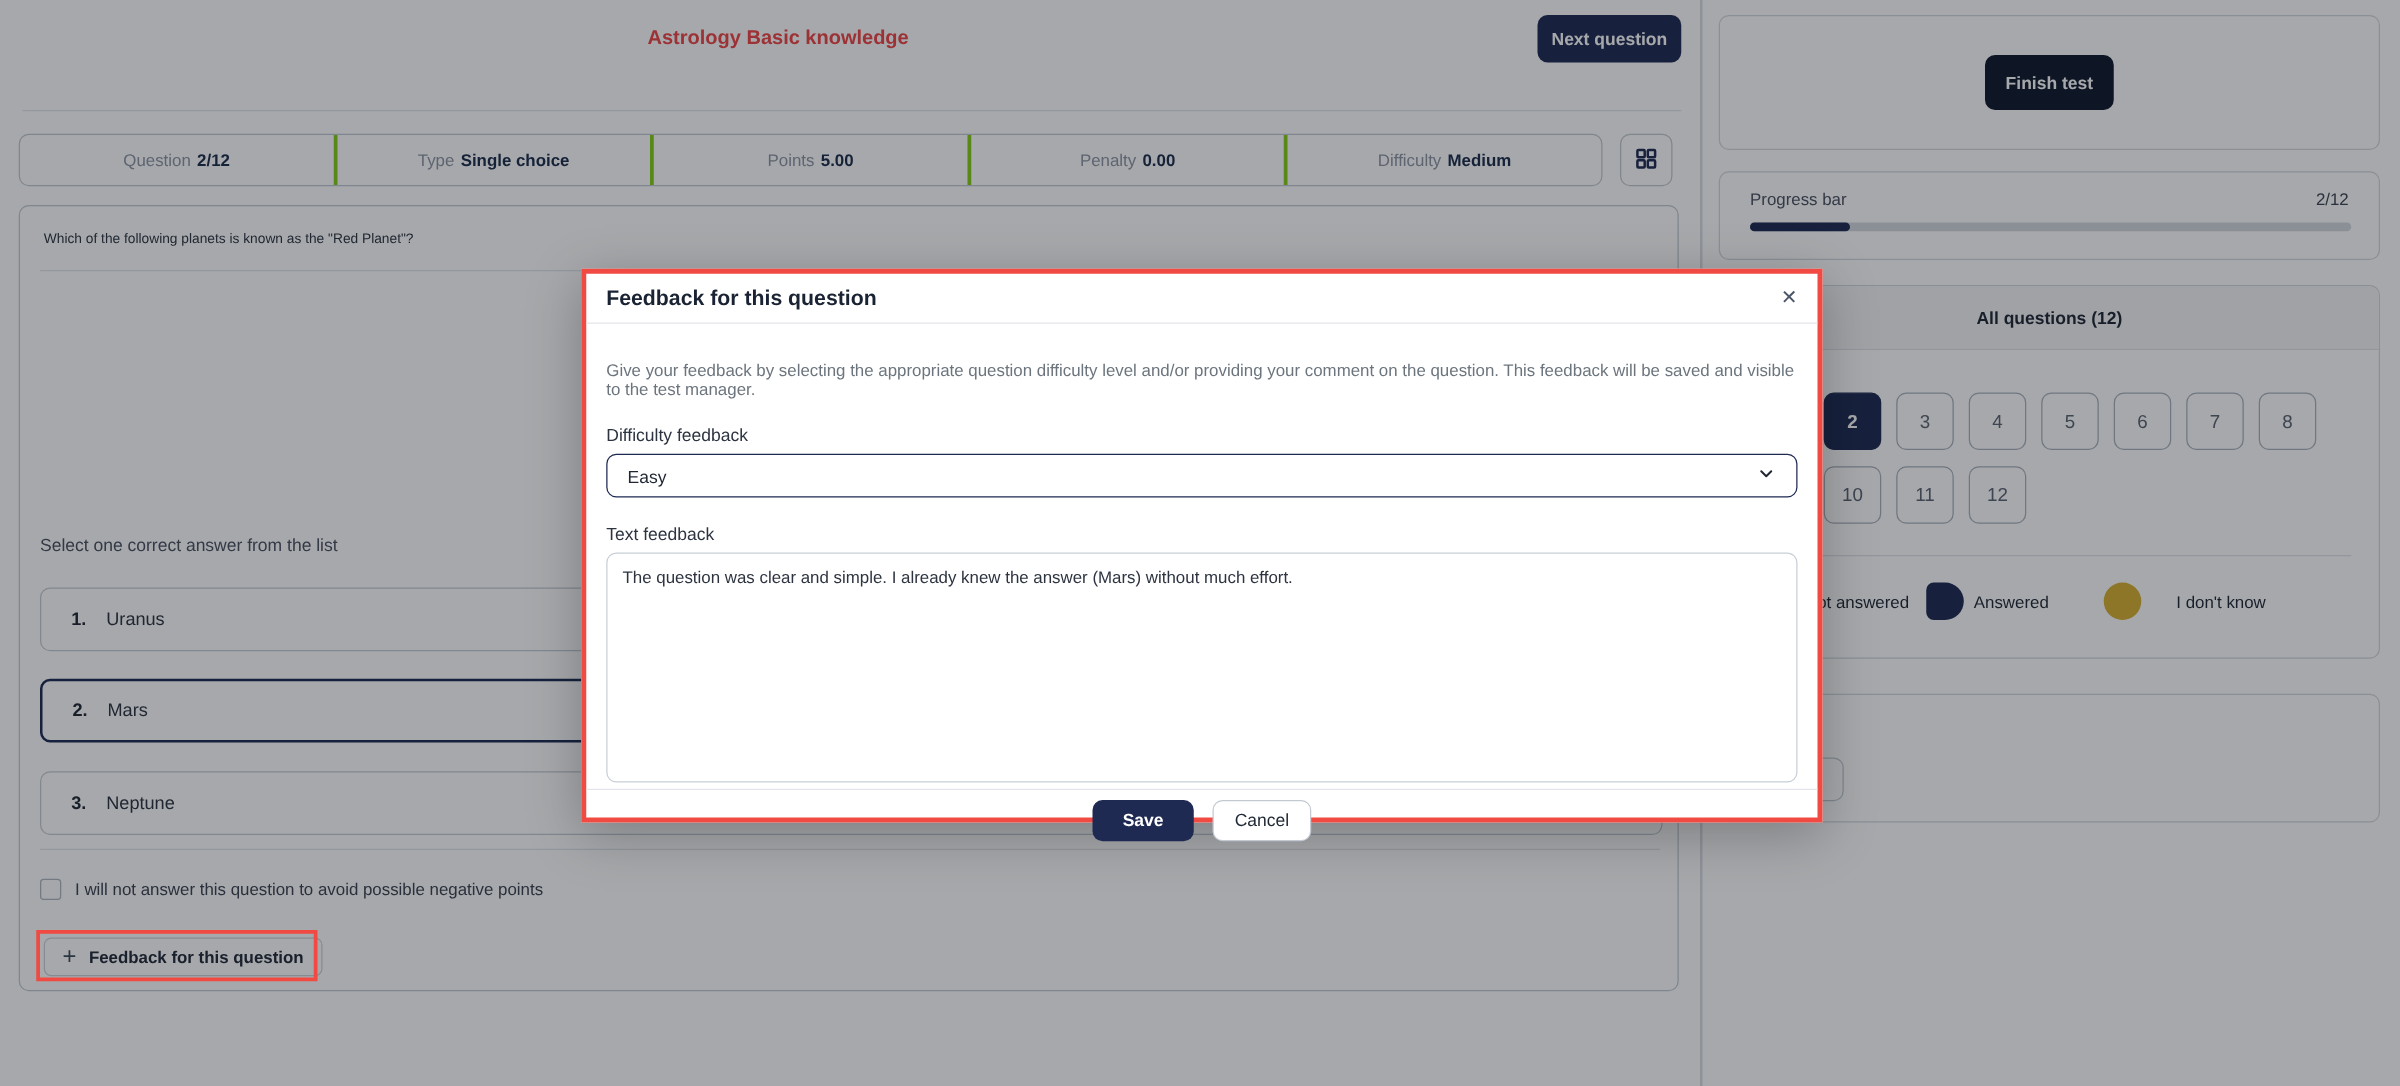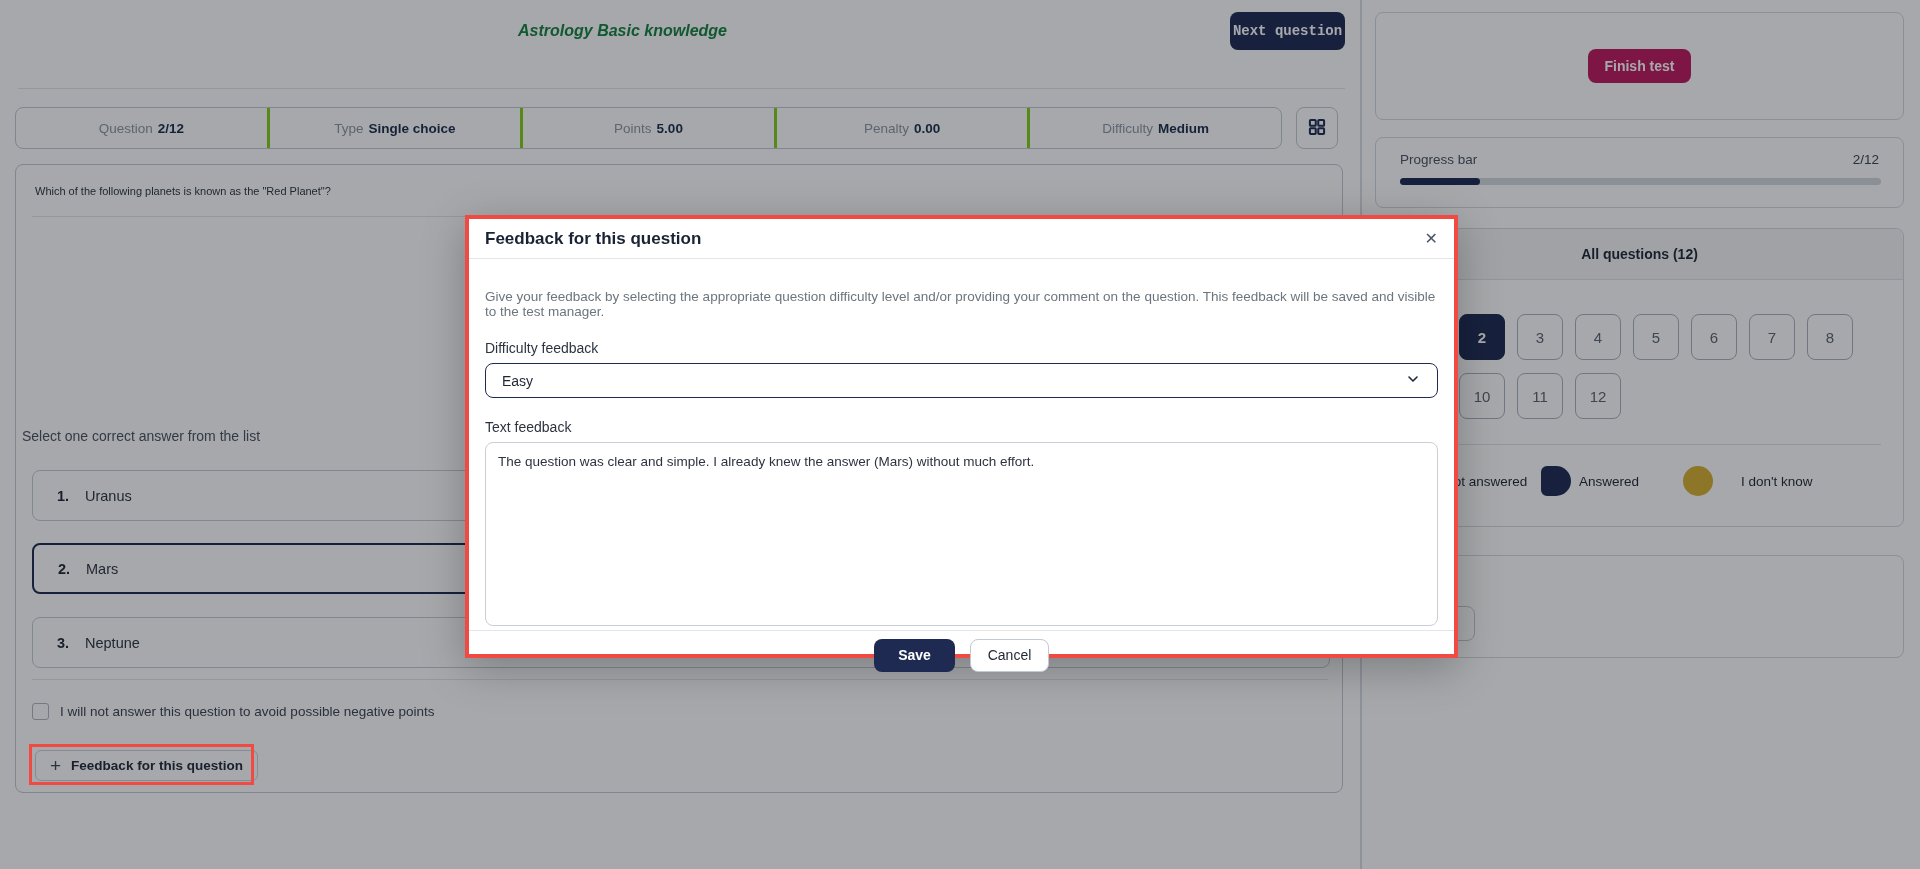--- a/index.html
+++ b/index.html
@@ -8,60 +8,60 @@
     font-family: "Liberation Sans", "DejaVu Sans", sans-serif;
     background:#ffffff; color:#2d3440; position:relative;
   }
   .stage { position:absolute; inset:0; width:1920px; height:869px; }
 
   
   .main { position:absolute; left:0; top:0; width:1362px; height:869px; border-right:2px solid #d9dde2; }
   .sidebar { position:absolute; left:1364px; top:0; width:556px; height:869px; }
 
   .page-title { position:absolute; left:0; top:22px; width:1245px; text-align:center;
-    font-size:16px; font-weight:700; color:#15803d;font-style:italic; }
+    font-size:16px; font-weight:700; color:#ef4444; }
   .next-btn { position:absolute; left:1230px; top:12px; width:115px; height:38px;
     background:#1e2a52; color:#fff; border:none; border-radius:8px;
-    font-size:14px; font-weight:600; font-family:Liberation Mono, monospace; cursor:pointer; }
+    font-size:14px; font-weight:600; font-family:Liberation Sans, sans-serif; cursor:pointer; }
   .title-divider { position:absolute; left:18px; top:88px; width:1327px; height:1px; background:#e2e5e9; }
 
   .meta-bar { position:absolute; left:15px; top:107px; width:1267px; height:42px;
     border:1px solid #c3c9d1; border-radius:8px; display:flex; align-items:stretch; background:#fff; }
   .meta-seg { flex:1; display:flex; align-items:center; justify-content:center; gap:5px;
     border-right:3px solid #84cc16; font-size:13.5px; }
   .meta-seg:last-child { border-right:none; }
   .meta-label { color:#8d95a3; }
   .meta-value { color:#1a2b4a; font-weight:700; }
   .grid-btn { position:absolute; left:1296px; top:107px; width:42px; height:42px;
     border:1px solid #c3c9d1; border-radius:8px; background:#fff; display:flex;
     align-items:center; justify-content:center; cursor:pointer; }
 
   .q-card { position:absolute; left:15px; top:164px; width:1328px; height:629px;
     border:1px solid #c3c9d1; border-radius:8px; background:#fff; }
   .q-text { position:absolute; left:19px; top:20px; font-size:11px; color:#2d3440; }
   .q-div1 { position:absolute; left:16px; top:51px; width:1296px; height:1px; background:#e2e5e9; }
-  .q-instruction { position:absolute; left:6px; top:263px; font-size:14px; color:#4a5160; }
+  .q-instruction { position:absolute; left:16px; top:263px; font-size:14px; color:#4a5160; }
   .ans { position:absolute; left:16px; width:1298px; height:51px; border:1px solid #c6ccd4;
     border-radius:8px; background:#fff; display:flex; align-items:center; cursor:pointer; }
   .ans.selected { border:2px solid #1e2a52; }
   .ans-num { width:28px; margin-left:24px; font-weight:700; font-size:14.5px; color:#1f2733; }
   .ans-label { font-size:14.5px; color:#2d3440; }
   .q-div2 { position:absolute; left:16px; top:514px; width:1296px; height:1px; background:#e2e5e9; }
   .skip-row { position:absolute; left:16px; top:538px; display:flex; align-items:center; gap:11px; }
   .checkbox { width:17px; height:17px; border:1px solid #aeb6c0; border-radius:3px; background:#fdfdfd; cursor:pointer; flex:none; }
   .skip-label { font-size:13.5px; color:#3c4350; }
   .fb-btn { position:absolute; left:19px; top:585px; height:31px; padding:0 14px;
     display:inline-flex; align-items:center; gap:10px; background:#fff; border:1px solid #cdd3da;
     border-radius:6px; font-size:13.5px; font-weight:600; color:#222a38; font-family:inherit; cursor:pointer; }
   .plus-glyph { font-size:19px; font-weight:400; color:#3f4a5a; line-height:1; }
 
   
   .s-card { position:absolute; left:11px; width:529px; border:1px solid #d4d9df; border-radius:8px; background:#fff; }
   .card-finish { top:12px; height:108px; display:flex; align-items:center; justify-content:center; }
-  .finish-btn { width:103px; height:34px; background:#be185d; color:#fff; border:none; border-radius:8px;
+  .finish-btn { width:103px; height:44px; background:#0f172a; color:#fff; border:none; border-radius:8px;
     font-size:14px; font-weight:600; font-family:inherit; cursor:pointer; }
   .card-progress { top:137px; height:71px; }
   .progress-label { position:absolute; left:24px; top:14px; font-size:13.5px; color:#4a5160; }
   .progress-count { position:absolute; right:24px; top:14px; font-size:13.5px; color:#3c4350; }
   .progress-track { position:absolute; left:24px; top:40px; width:481px; height:7px; background:#d5d9de; border-radius:4px; }
   .progress-fill { height:7px; background:#1e2a52; border-radius:4px; }
   .card-questions { top:228px; height:299px; }
   .aq-header { height:51px; background:#f5f6f8; border-bottom:1px solid #dfe3e8;
     border-radius:8px 8px 0 0; display:flex; align-items:center; justify-content:center;
     font-size:14px; font-weight:600; color:#1f2733; }

